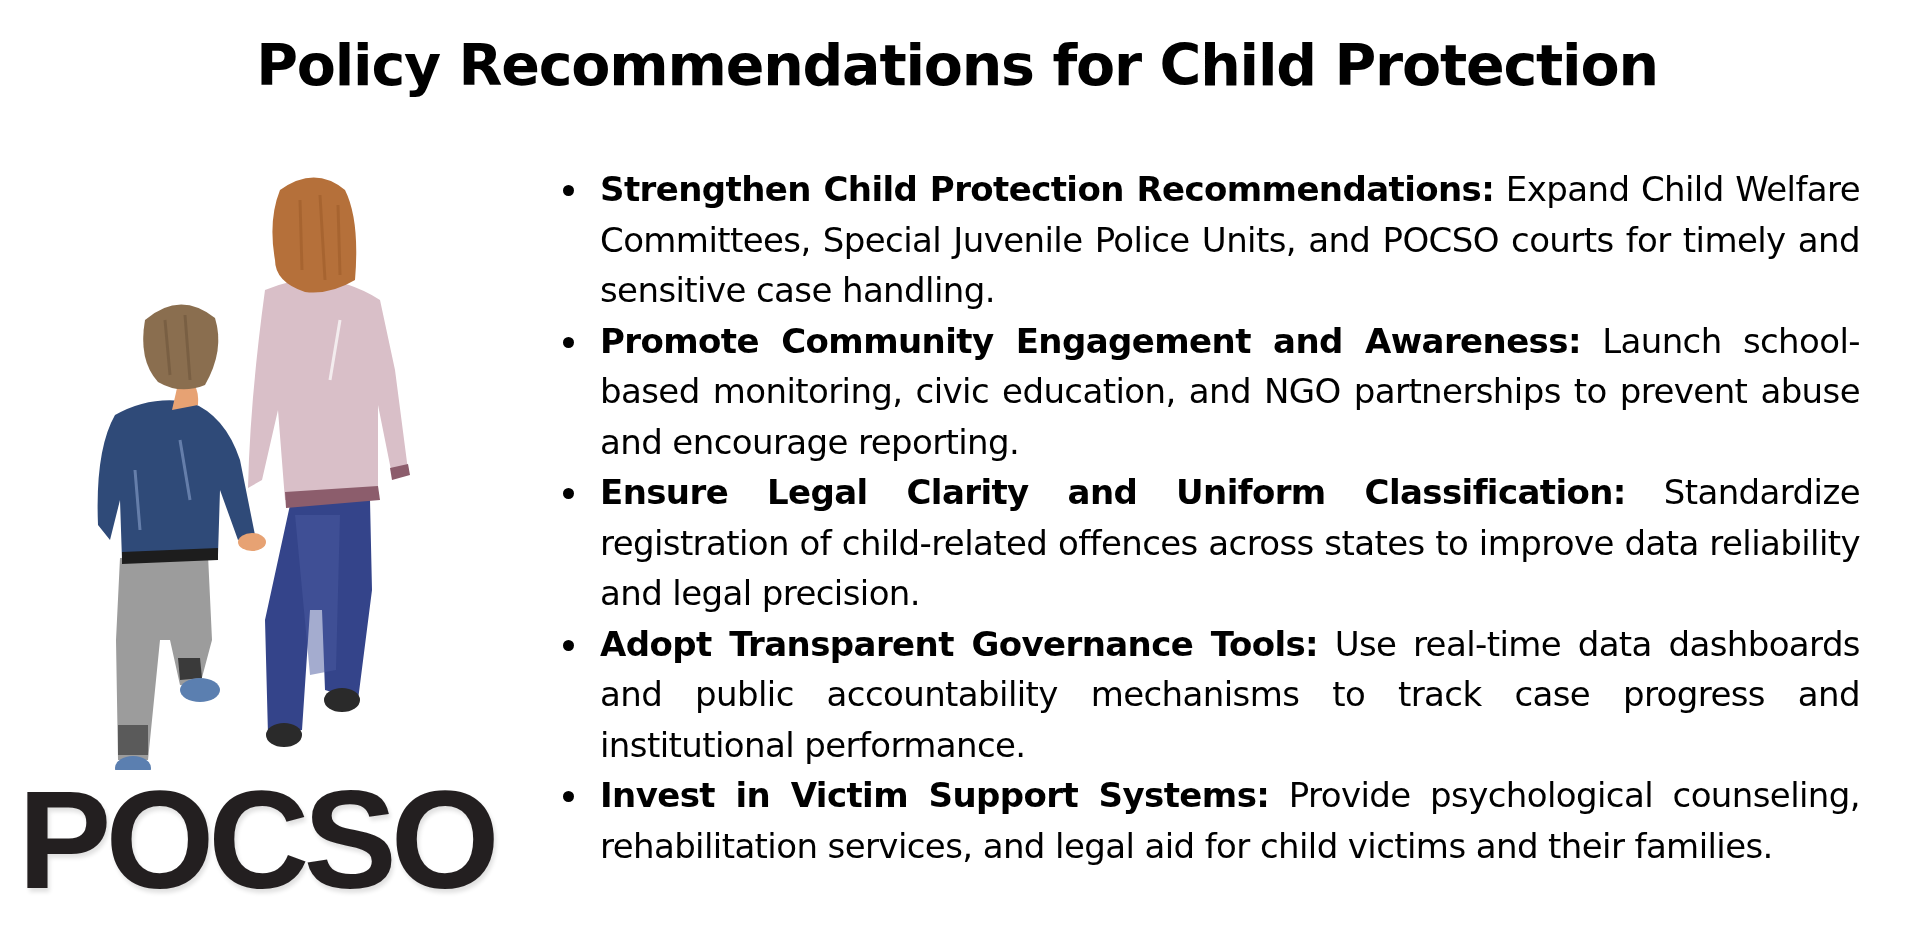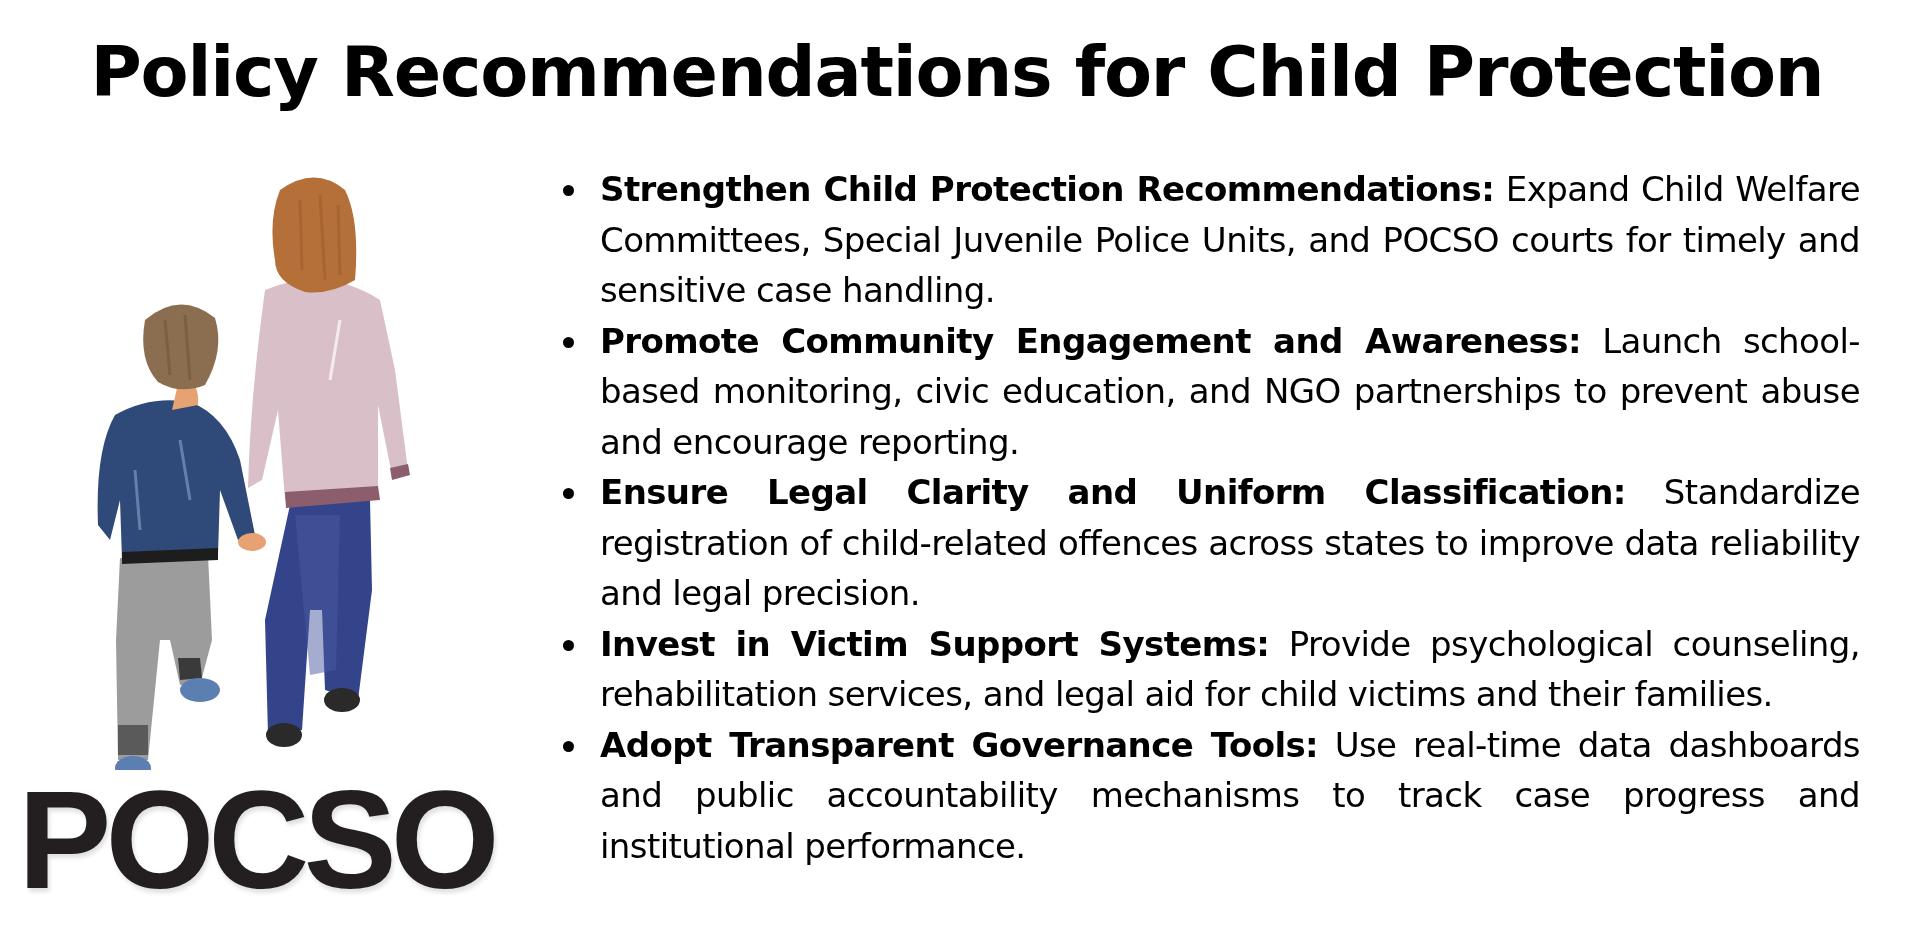--- a/index.html
+++ b/index.html
@@ -14,21 +14,21 @@
     }
     .page { position: relative; width: 1914px; height: 949px; }
 
     .title {
       position: absolute;
       left: 0; right: 0;
       top: 34px;
       text-align: center;
       font-family: "DejaVu Sans", sans-serif;
       font-weight: bold;
-      font-size: 70px;
+      font-size: 57px;
       letter-spacing: -1.2px;
       line-height: 1.1;
       margin: 0;
     }
 
     .illustration {
       position: absolute;
       left: 40px;
       top: 170px;
       width: 460px;
@@ -154,24 +154,24 @@
       <span class="head">Promote Community Engagement and Awareness:</span>
       <span>Launch school-based monitoring, civic education, and NGO partnerships to prevent abuse and encourage reporting.</span>
     </li>
     <li class="bullet">
       <span class="dot"></span>
       <span class="head">Ensure Legal Clarity and Uniform Classification:</span>
       <span>Standardize registration of child-related offences across states to improve data reliability and legal precision.</span>
     </li>
     <li class="bullet">
       <span class="dot"></span>
-      <span class="head">Invest in Victim Support Systems:</span>
-      <span>Provide psychological counseling, rehabilitation services, and legal aid for child victims and their families.</span>
+      <span class="head">Adopt Transparent Governance Tools:</span>
+      <span>Use real-time data dashboards and public accountability mechanisms to track case progress and institutional performance.</span>
     </li>
     <li class="bullet">
       <span class="dot"></span>
-      <span class="head">Adopt Transparent Governance Tools:</span>
-      <span>Use real-time data dashboards and public accountability mechanisms to track case progress and institutional performance.</span>
+      <span class="head">Invest in Victim Support Systems:</span>
+      <span>Provide psychological counseling, rehabilitation services, and legal aid for child victims and their families.</span>
     </li>
   </ul>
 
 
 </div>
 
 </body></html>

